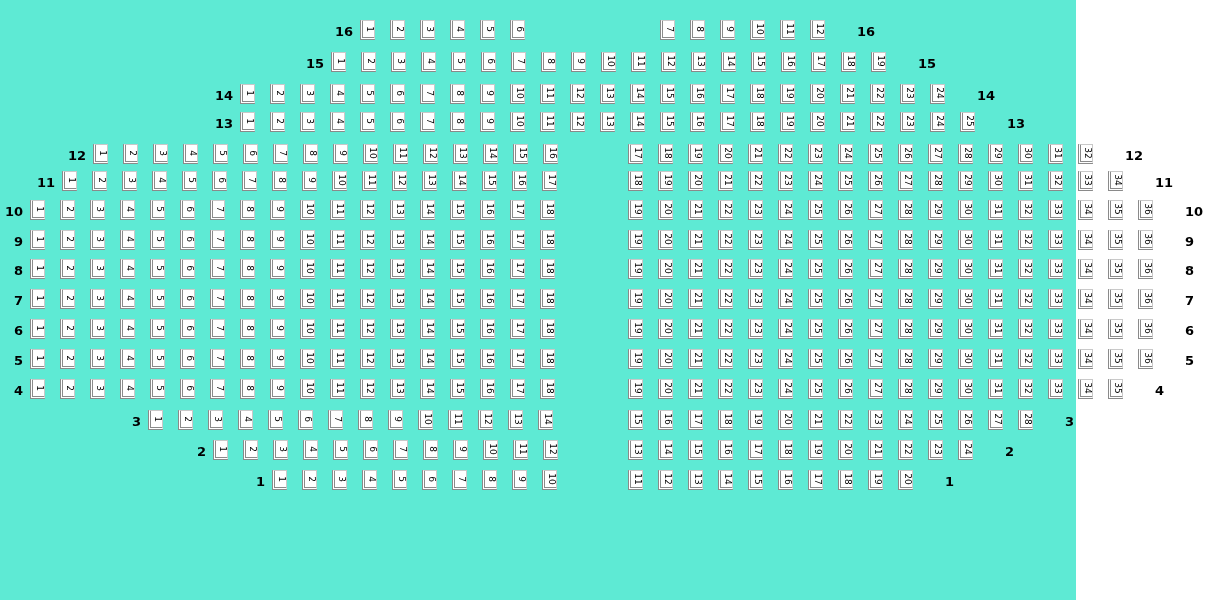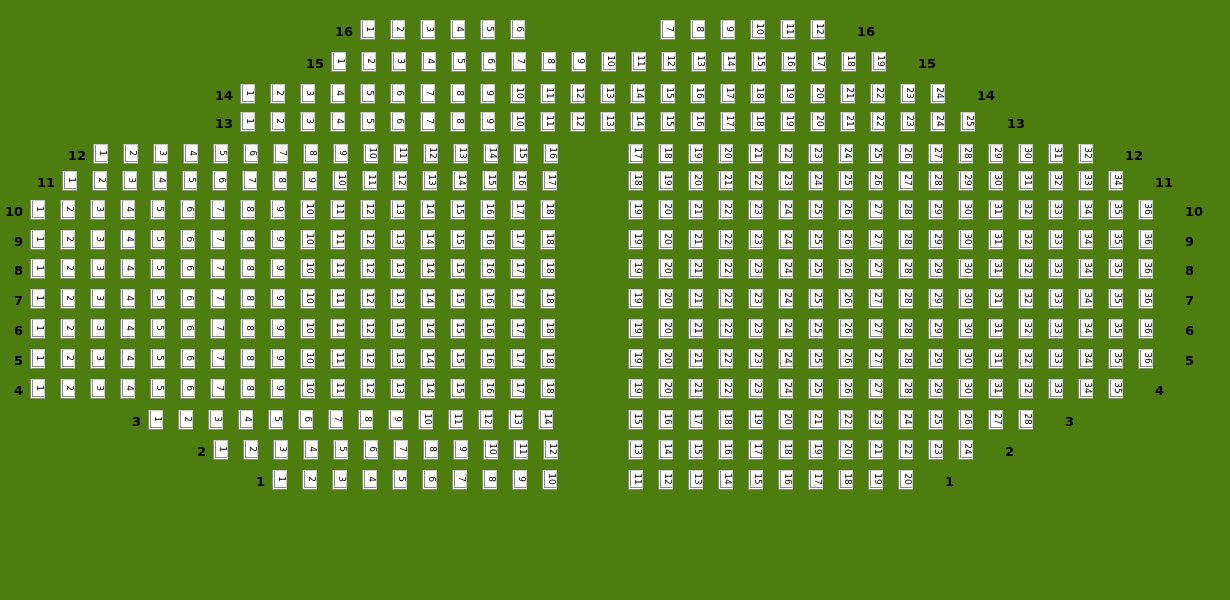--- a/index.html
+++ b/index.html
@@ -6,23 +6,23 @@
     margin: 0;
     padding: 0;
     background: #ffffff;
     width: 1230px;
     height: 600px;
     font-family: "Liberation Sans", sans-serif;
     overflow: hidden;
   }
   #seat-map {
     position: relative;
-    width: 1230px;
+    width: 1076px;
     height: 600px;
-    background: #4d7c0f;
+    background: #5eead4;
   }
   .seat {
     position: absolute;
     box-sizing: border-box;
     width: 15px;
     height: 20px;
     background: #ffffff;
     border-top: 1px solid #c9c9c9;
     border-right: 1px solid #c9c9c9;
     border-left: 3px double #8a8a8a;

